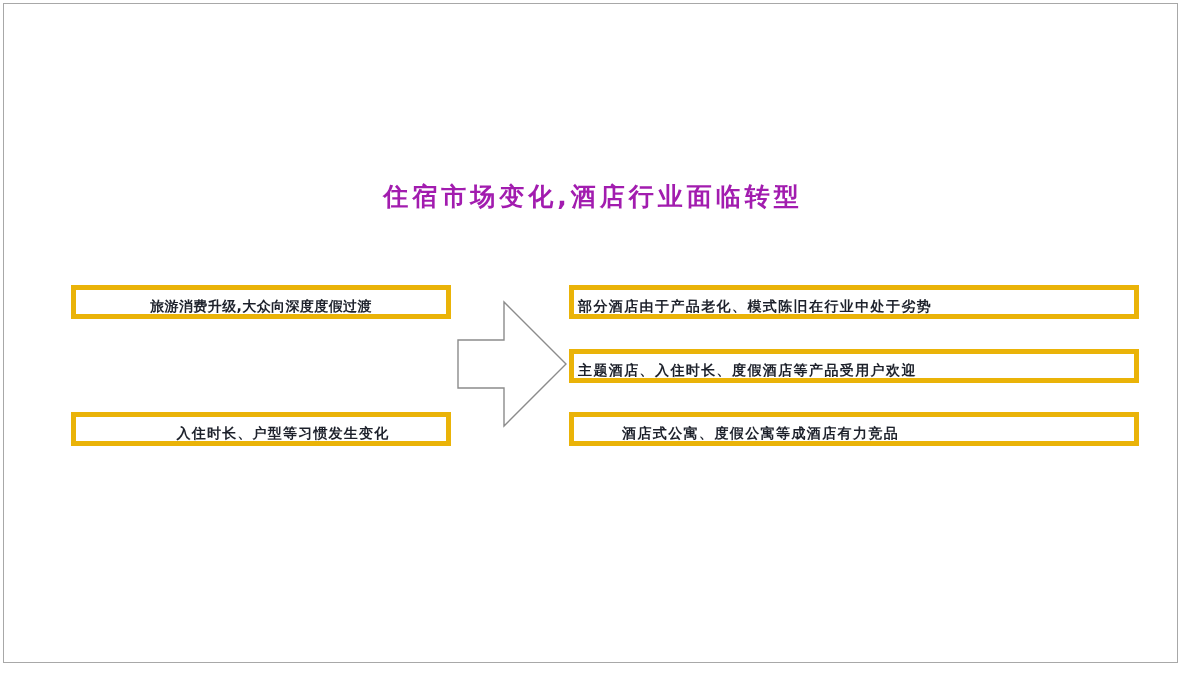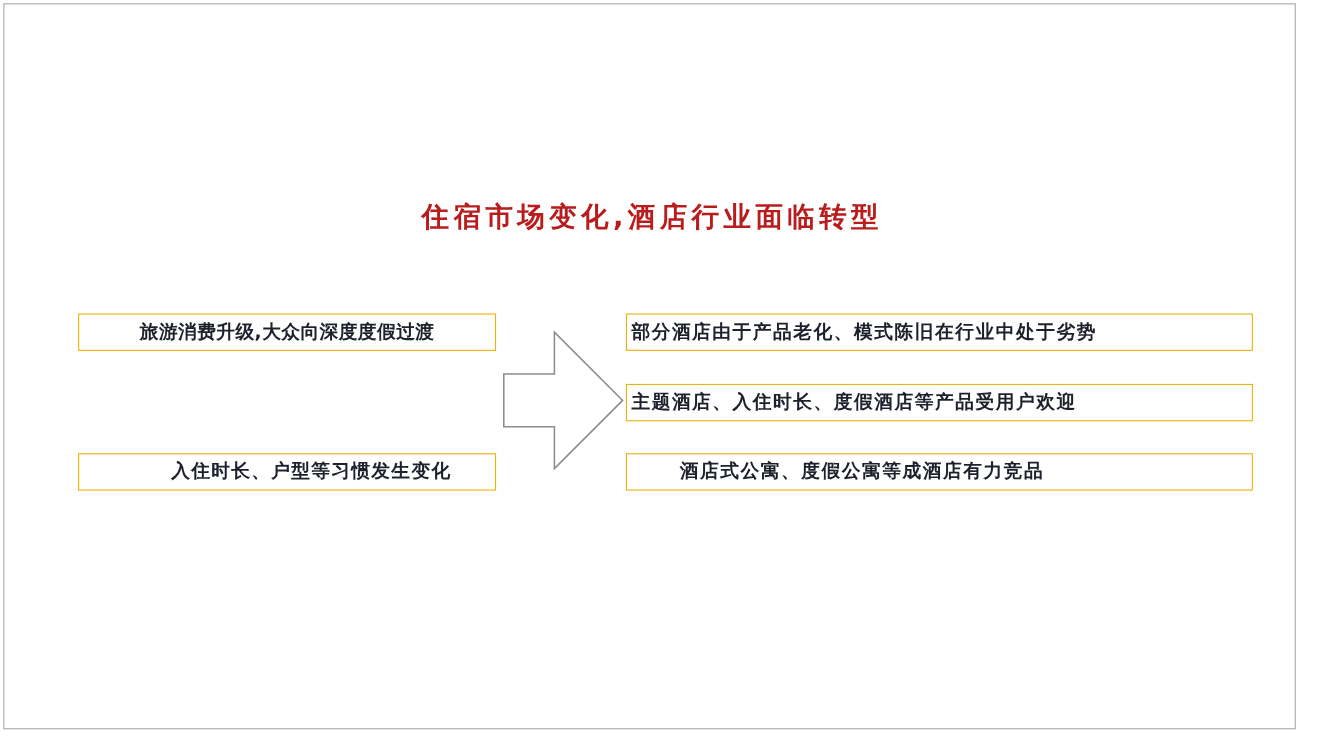--- a/index.html
+++ b/index.html
@@ -29,34 +29,34 @@
   
   #slide-title {
     position: absolute;
     left: 0;
     top: 176px;
     width: 1178px;
     text-align: center;
     font-size: 25px;
     font-weight: bold;
     letter-spacing: 4px;
-    color: #b91c1c;
+    color: #a21caf;
     white-space: nowrap;
     font-family: "DejaVu Sans", "Liberation Sans", sans-serif;
   }
 
   
   .info-box {
     position: absolute;
     box-sizing: border-box;
-    border: 1px solid #eab308;
+    border: 5px solid #eab308;
     background: #ffffff;
     height: 34px;
     line-height: 32px;
-    font-size: 17px;
+    font-size: 14px;
     font-weight: bold;
     color: #1d212b;
     white-space: nowrap;
     overflow: hidden;
     font-family: "DejaVu Sans", "Liberation Sans", sans-serif;
   }
 
   
   .left-box {
     left: 67px;

